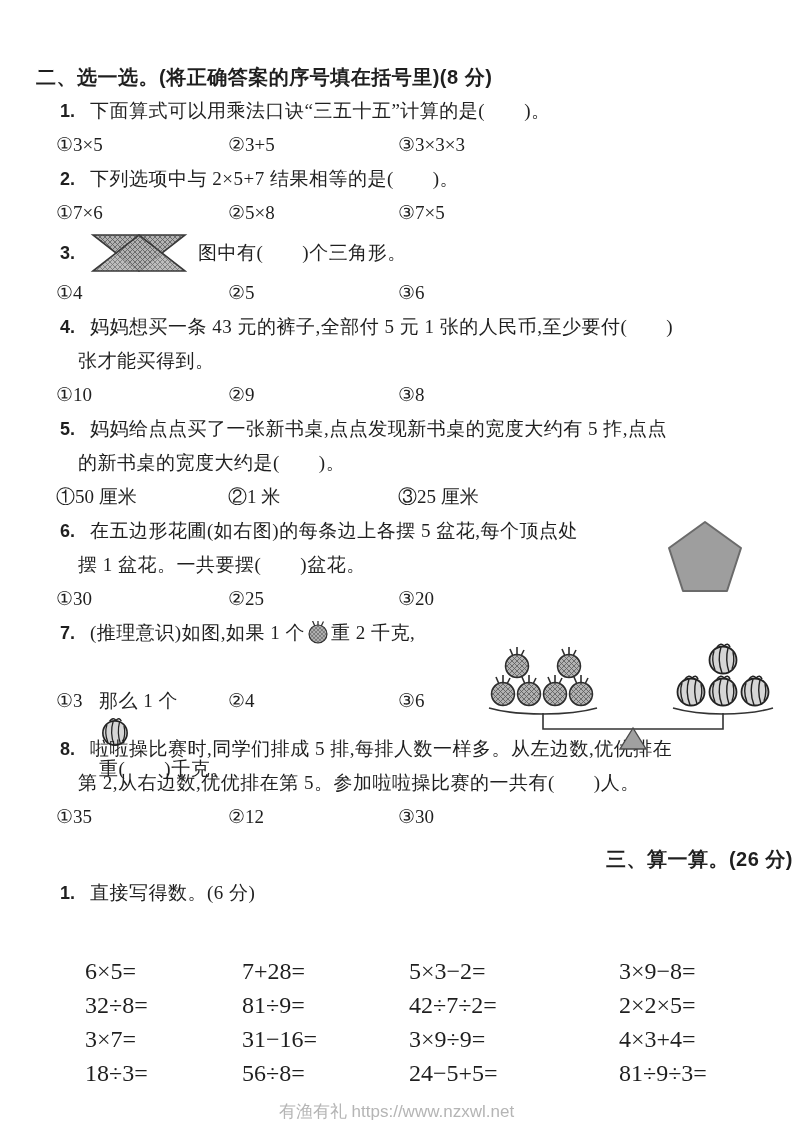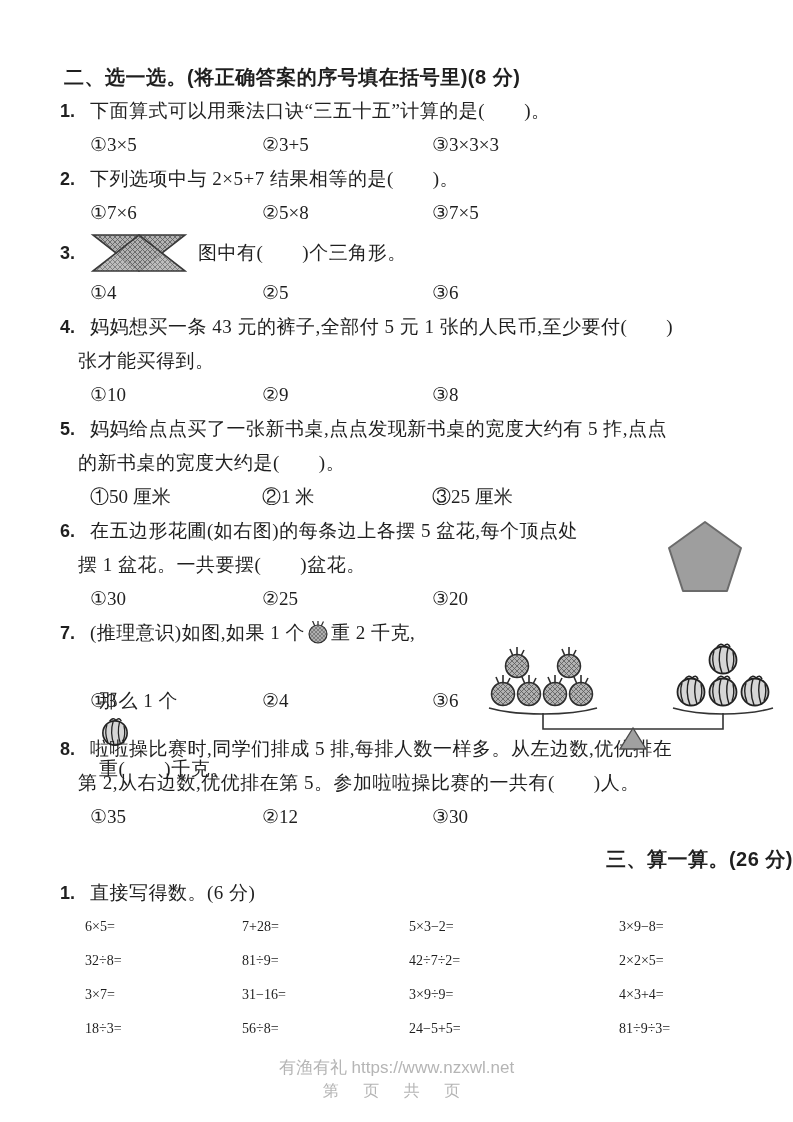--- a/index.html
+++ b/index.html
@@ -15,47 +15,47 @@
     color: #1f1f1f;
     padding-top: 60px;
   }
   .row { line-height: 34px; height: 34px; font-size: 19px; white-space: pre-wrap; }
   .sec-title {
     padding-left: 36px;
     font-family: "Liberation Sans", "DejaVu Sans", sans-serif;
     font-weight: bold;
     font-size: 20px;
     letter-spacing: 0.5px;
-    margin-left: 28px;
   }
   .q-line { padding-left: 60px; display: flex; align-items: center; }
   .qnum {
     width: 30px;
     flex: 0 0 30px;
     font-weight: bold;
     font-family: "Liberation Sans", "DejaVu Sans", sans-serif;
     font-size: 18px;
   }
   .qtext { letter-spacing: 0.5px; }
   .cont { padding-left: 78px; letter-spacing: 0.5px; }
-  .opts { padding-left: 90px; display: flex; }
+  .opts { padding-left: 56px; display: flex; }
   .opt1 { width: 172px; }
   .opt2 { width: 170px; }
   .fig-inline { margin: 0 10px 0 0; vertical-align: middle; }
   .icon-inline { vertical-align: -5px; margin: 0 2px; }
   .row-tall { height: 46px; line-height: 46px; }
   .gap-top-14 { margin-top: 14px; }
   .gap-top-8 { margin-top: 8px; text-align: right; }
   .calc-grid {
     margin-left: 85px;
     display: grid;
     grid-template-columns: 157px 167px 210px auto;
     grid-auto-rows: 34px;
-    font-size: 14px;
+    font-size: 24px;
     align-items: center;
+    margin-top: 44px;
   }
   .pentagon-fig { position: absolute; left: 664px; top: 519px; }
   .balance-fig { position: absolute; left: 487px; top: 628px; }
   .footer { margin-top: 10px; text-align: center; color: #b5b5b5; }
   .footer-brand { font-size: 17px; line-height: 24px; font-family: "Liberation Sans", "DejaVu Sans", sans-serif; }
   .footer-page { font-size: 16px; line-height: 22px; letter-spacing: 10px; font-family: "Liberation Sans", "DejaVu Sans", sans-serif; }
   .defs-holder { position: absolute; width: 0; height: 0; overflow: hidden; }
 </style>
 </head>
 <body>

